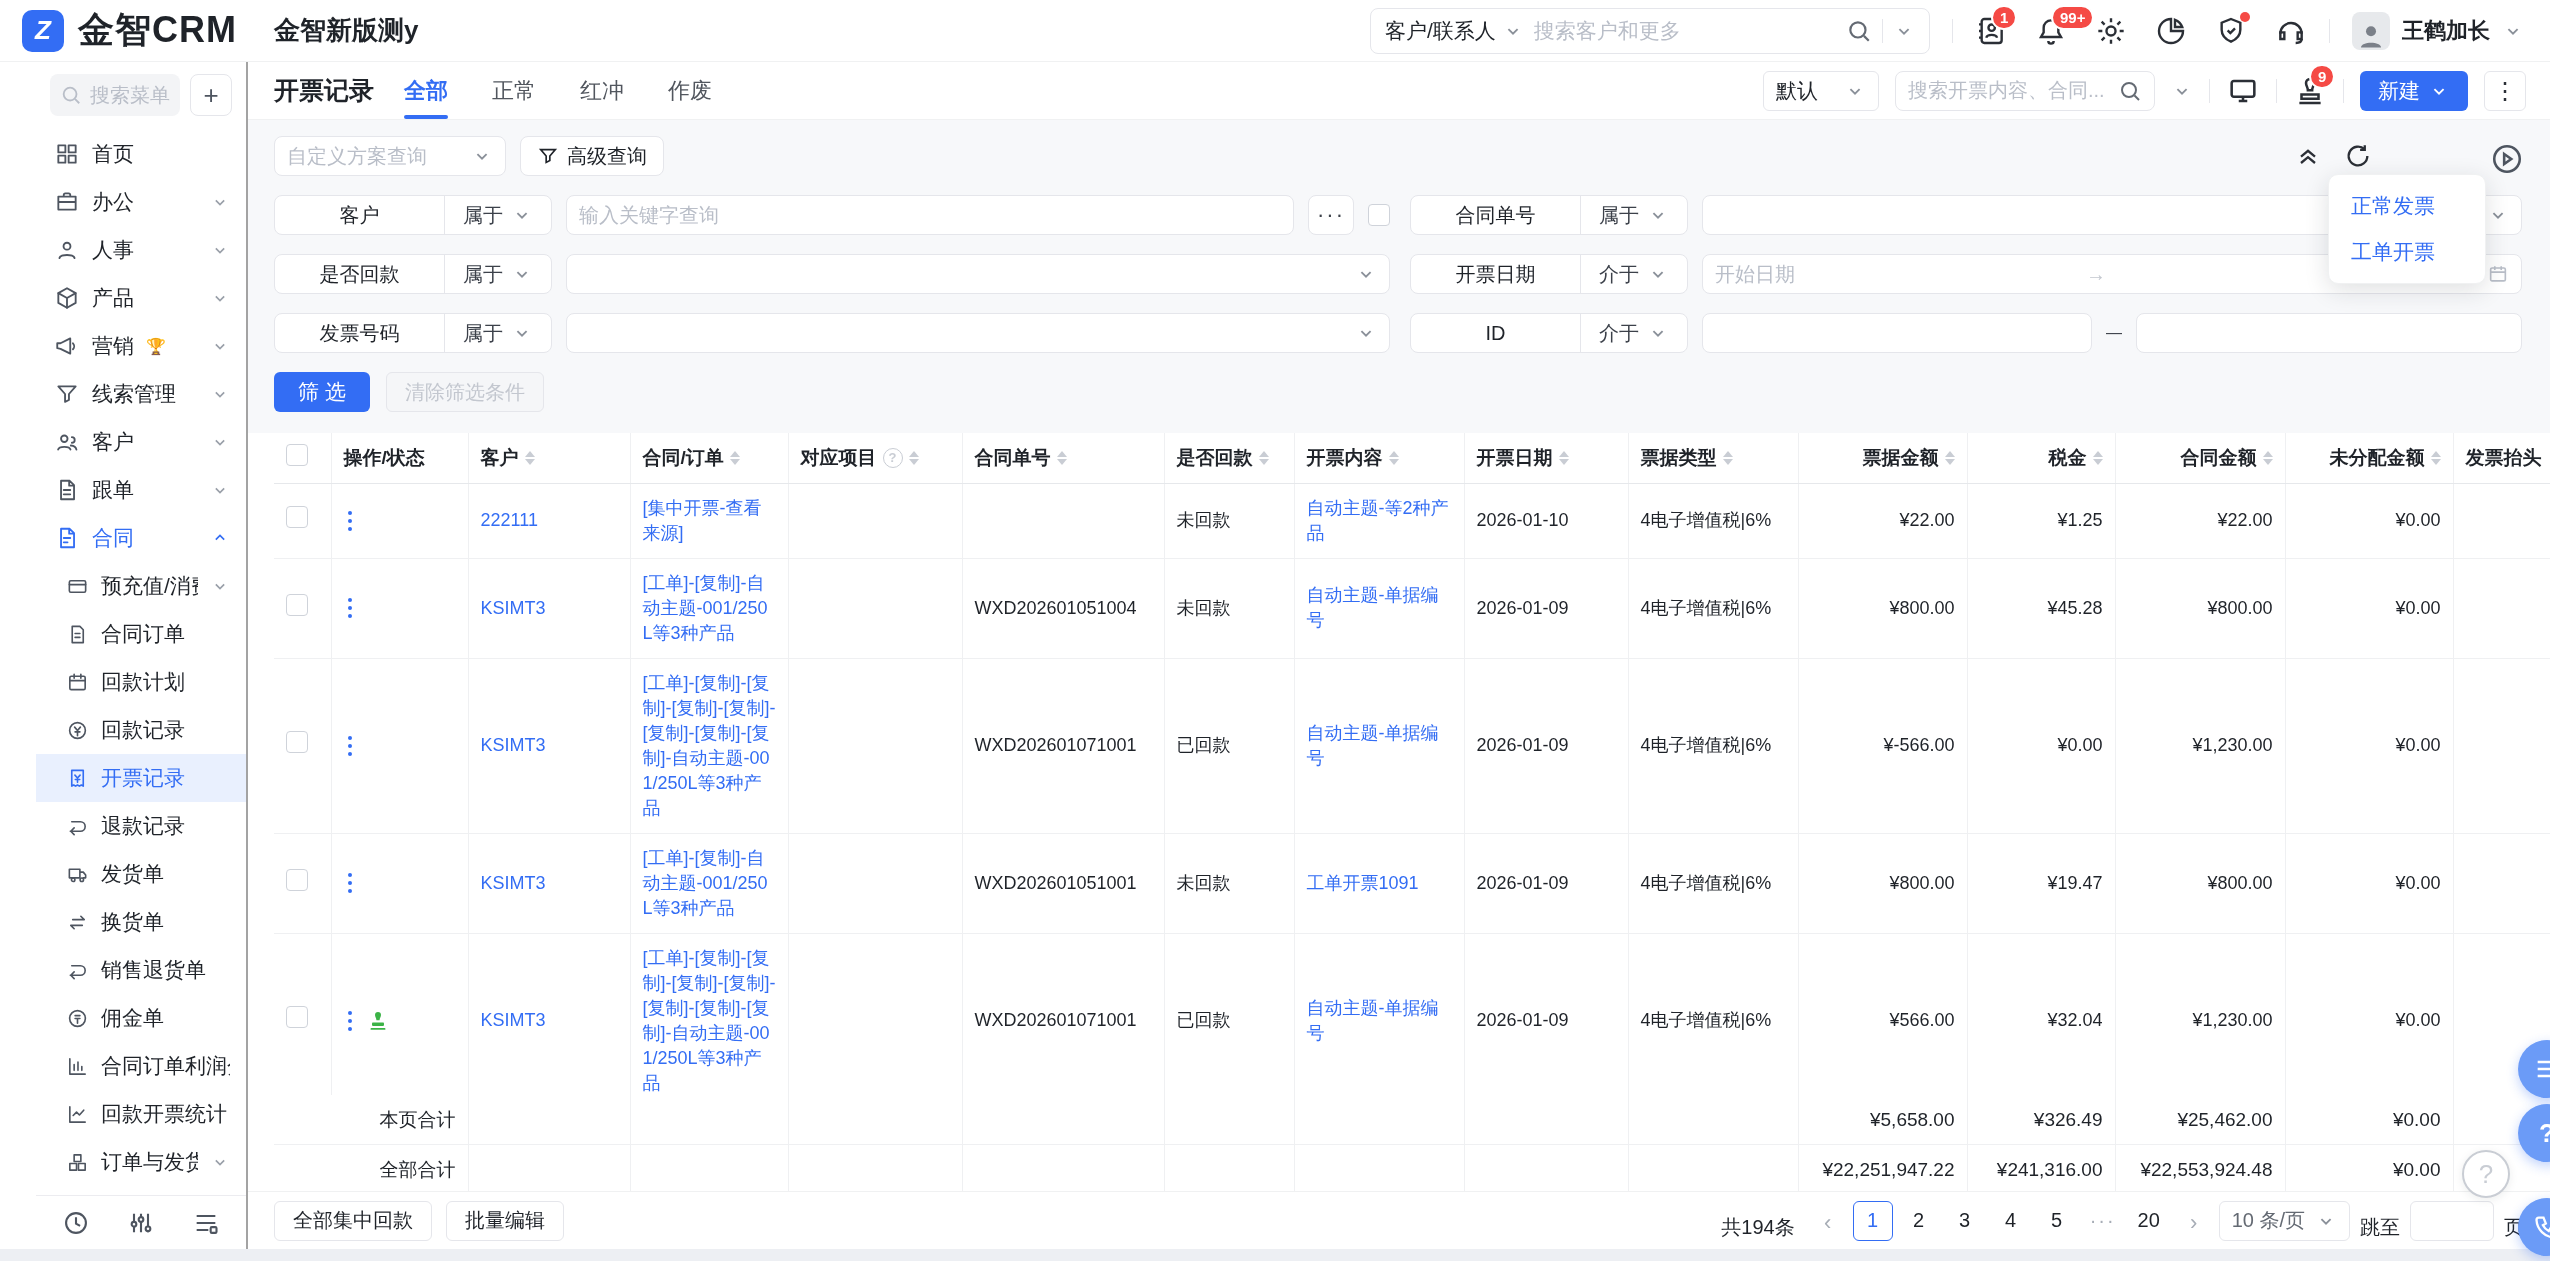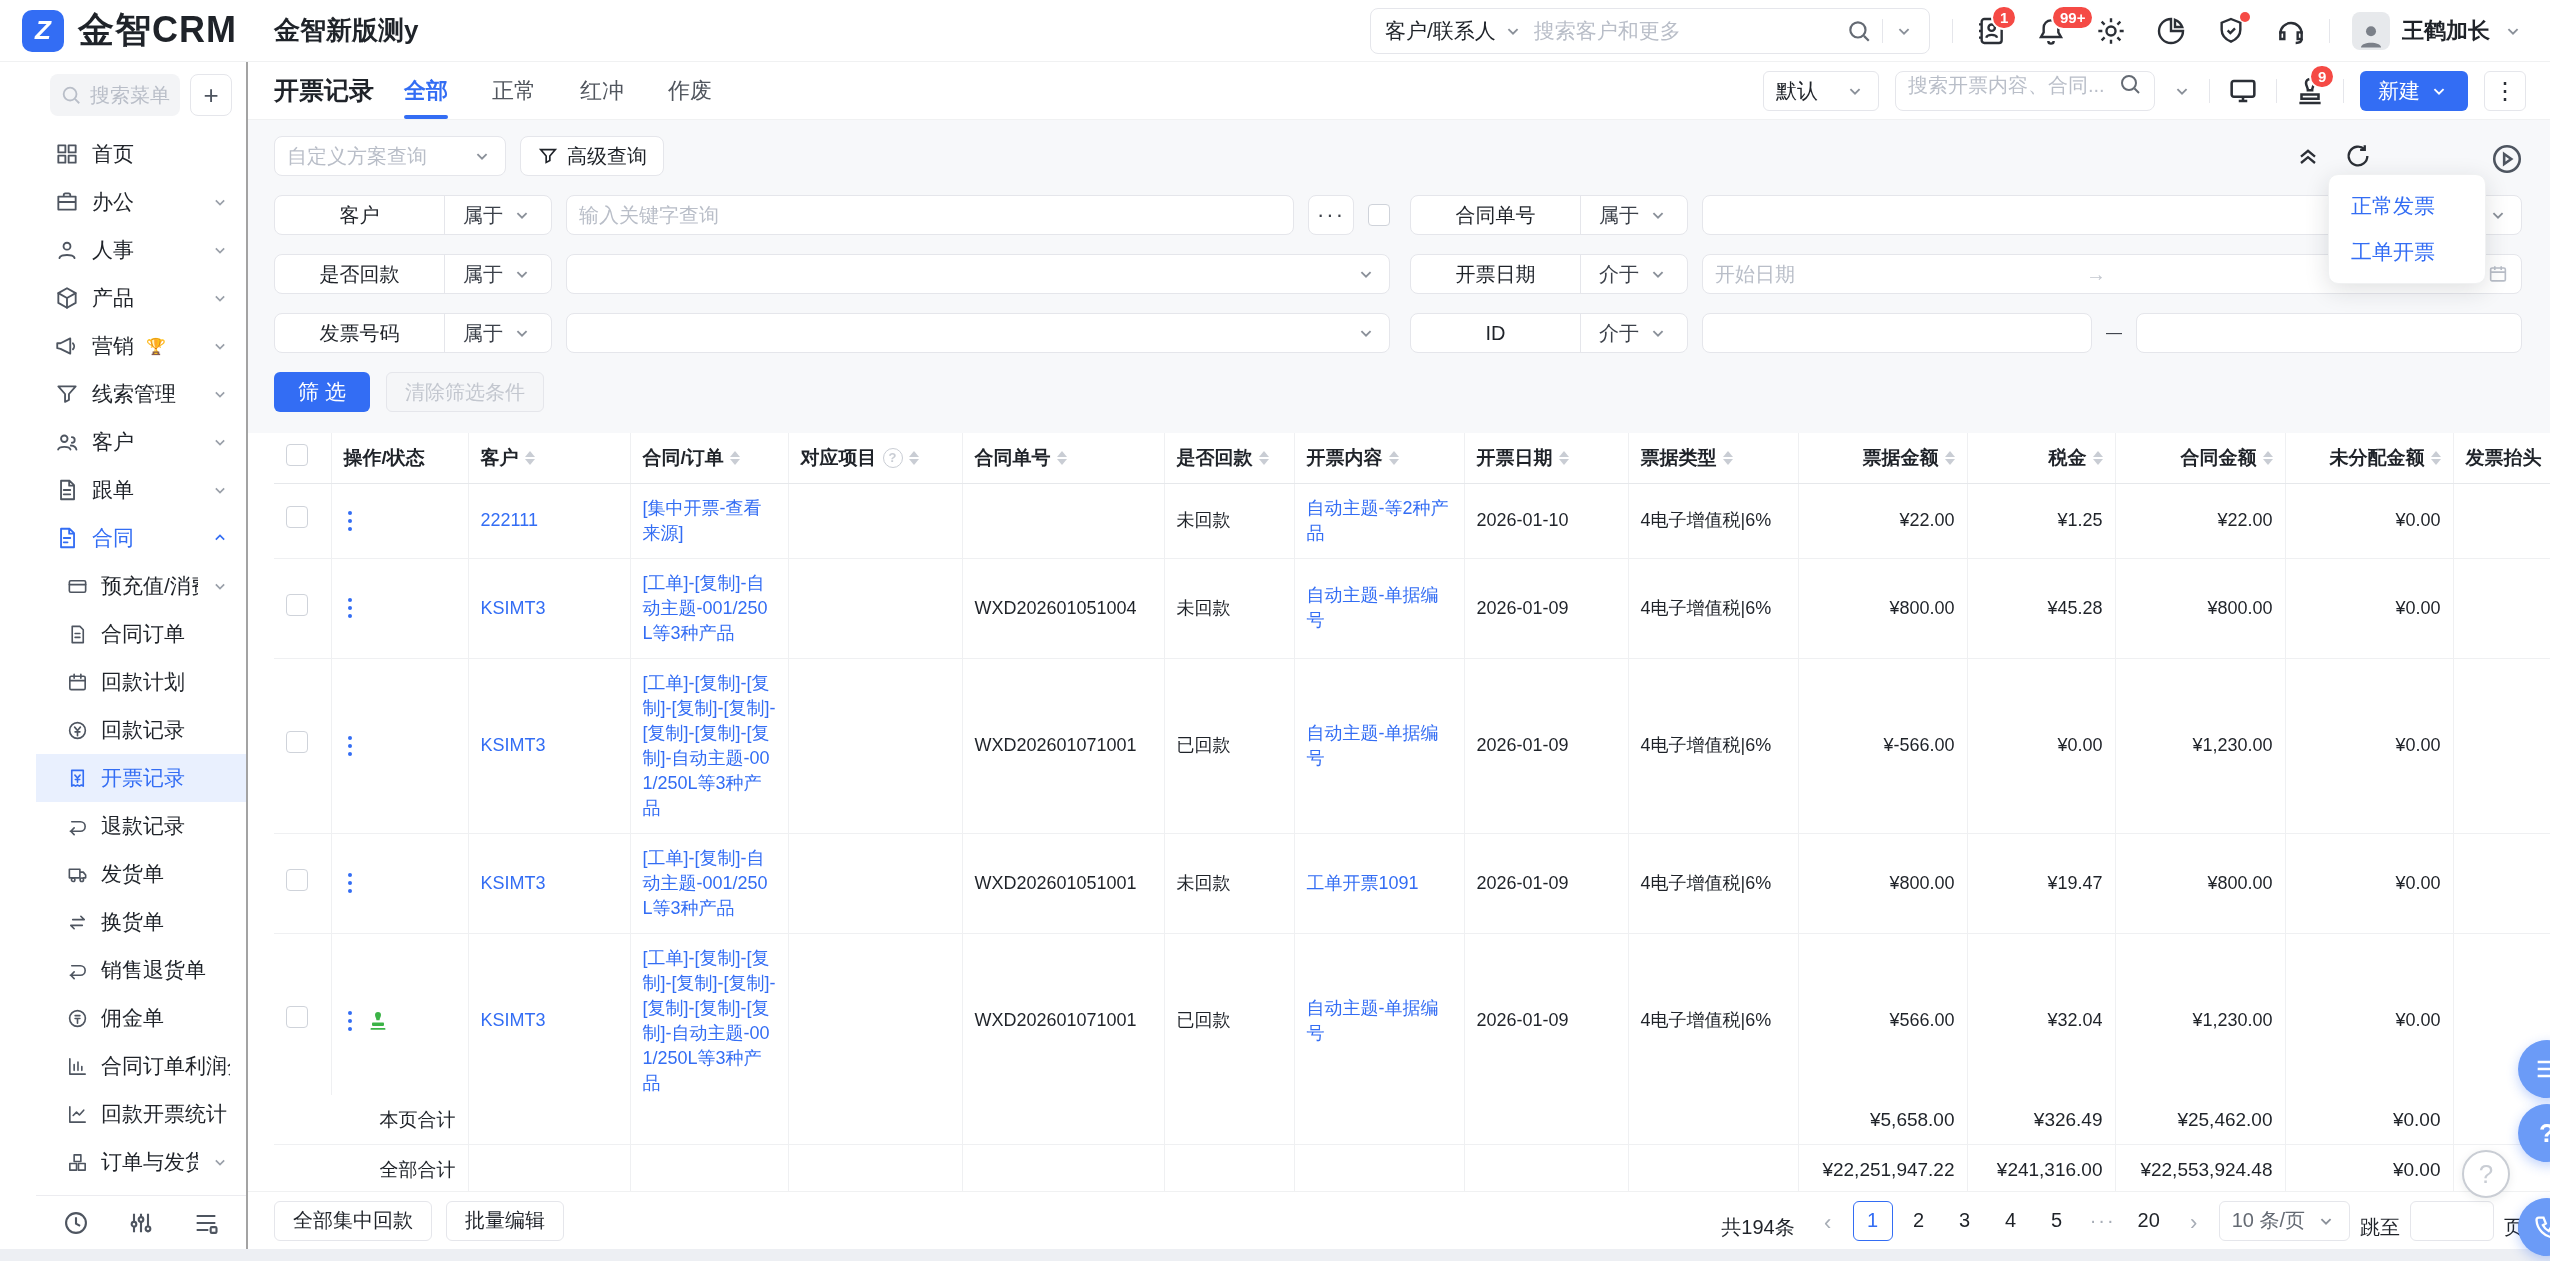--- a/index.html
+++ b/index.html
@@ -57,21 +57,21 @@
   
   .content{flex:1;display:flex;flex-direction:column;min-width:0;position:relative;}
   .ctoolbar{height:58px;flex:none;display:flex;align-items:center;padding:0 24px 0 26px;border-bottom:1px solid #f0f1f2;background:#fff;}
   .page-title{font-size:25px;font-weight:bold;margin-right:30px;}
   .tabs{display:flex;align-items:center;gap:44px;height:100%;}
   .tab{font-size:22px;color:#51565e;height:100%;display:flex;align-items:center;position:relative;cursor:pointer;}
   .tab.active{color:var(--primary);font-weight:600;}
   .tab.active::after{content:"";position:absolute;bottom:0;left:50%;transform:translateX(-50%);width:44px;height:4px;border-radius:2px;background:var(--primary);}
   .ct-right{margin-left:auto;display:flex;align-items:center;gap:16px;}
   .view-select{height:40px;border:1px solid var(--border);border-radius:6px;display:flex;align-items:center;gap:26px;padding:0 12px;font-size:21px;}
-  .ct-search{height:40px;border:1px solid var(--border);border-radius:8px;display:flex;align-items:flex-start;padding:0 12px;width:260px;gap:8px;}
+  .ct-search{height:40px;border:1px solid var(--border);border-radius:8px;display:flex;align-items:center;padding:0 12px;width:260px;gap:8px;}
   .ct-search .phx{flex:1;font-size:20px;color:var(--ph);white-space:nowrap;overflow:hidden;}
   .tbtn{width:34px;height:34px;color:#2b2f36;position:relative;}
   .btn-new{height:40px;background:var(--primary);color:#fff;border:none;border-radius:6px;font-size:21px;display:flex;align-items:center;gap:8px;padding:0 18px;cursor:pointer;}
   .btn-more{width:42px;height:40px;border:1px solid var(--border);border-radius:6px;background:#fff;display:flex;align-items:center;justify-content:center;font-size:24px;color:#2b2f36;letter-spacing:0;cursor:pointer;}
   .new-menu{position:absolute;top:112px;right:64px;width:158px;background:#fff;border-radius:10px;box-shadow:0 6px 24px rgba(31,35,41,.14);border:1px solid #f0f1f2;padding:8px 0;z-index:60;}
   .new-menu .nm-item{height:46px;display:flex;align-items:center;padding:0 22px;font-size:21px;color:var(--primary);cursor:pointer;}
   
   .filter-panel{height:313px;flex:none;background:var(--bg);padding:16px 28px 0 26px;display:flex;flex-direction:column;gap:19px;position:relative;}
   .fp-top{display:flex;align-items:center;gap:14px;}
   .scheme{height:40px;width:232px;border:1px solid var(--border);border-radius:8px;background:#fff;display:flex;align-items:center;padding:0 12px;font-size:20px;color:var(--ph);}

